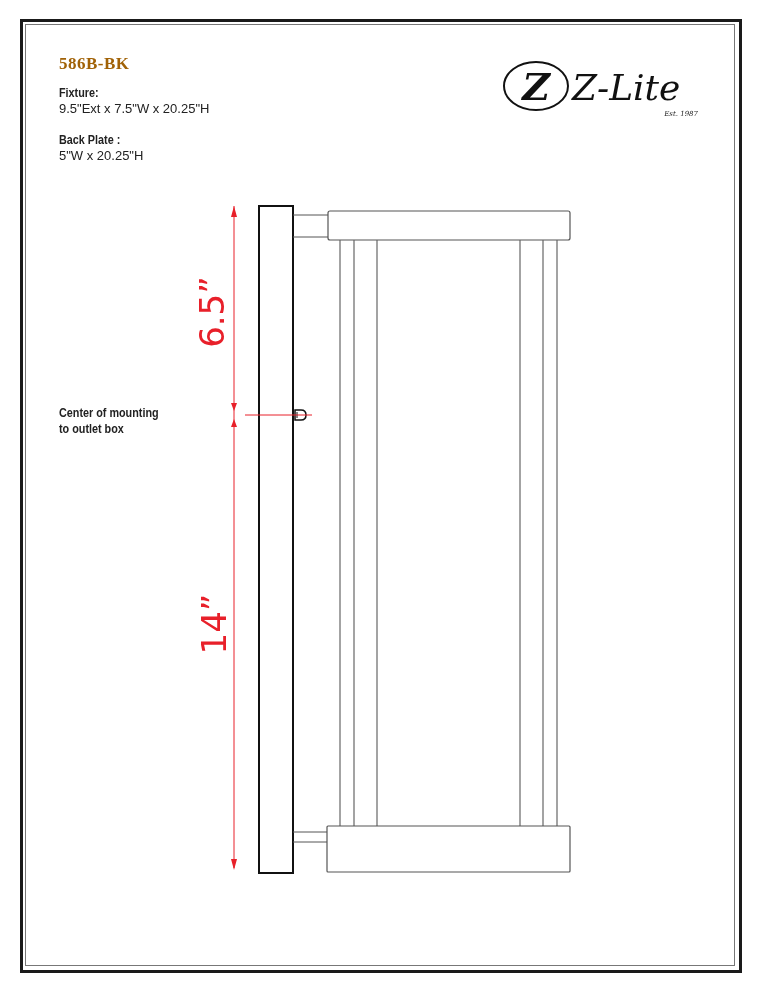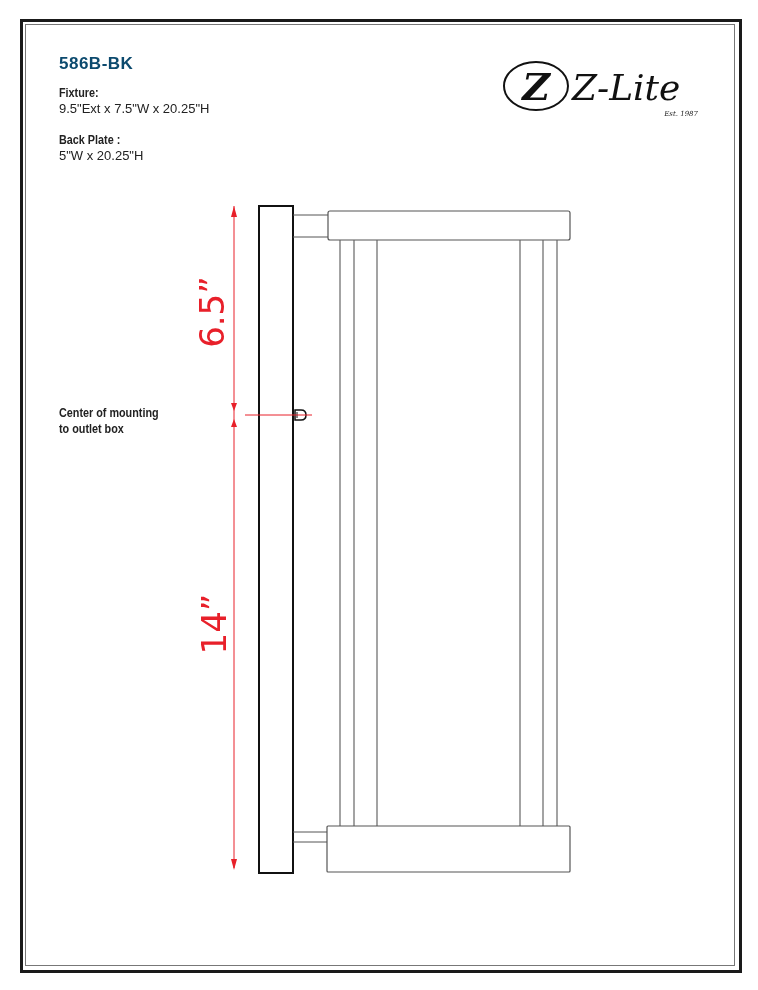--- a/index.html
+++ b/index.html
@@ -1,19 +1,19 @@
 <!DOCTYPE html>
 <html><head>
 <meta charset="utf-8">
 <style>
   html, body { margin: 0; padding: 0; background: #ffffff; }
   body { width: 758px; height: 990px; position: relative; overflow: hidden; font-family: "Liberation Sans", sans-serif; }
   .frame-outer { position: absolute; left: 20px; top: 19px; width: 716px; height: 948px; border: 3px solid #1a1a1a; }
   .frame-inner { position: absolute; left: 25px; top: 24px; width: 708px; height: 940px; border: 1px solid #777777; }
-  .title { position: absolute; left: 59px; top: 54px; font-family: Liberation Sans, sans-serif; font-weight: bold; font-size: 17px; letter-spacing: 0.5px; color: #0c4a6e; }
+  .title { position: absolute; left: 59px; top: 54px; font-family: Liberation Serif, serif; font-weight: bold; font-size: 17px; letter-spacing: 0.5px; color: #a16207; }
   .spec-label { position: absolute; left: 59px; font-size: 12px; font-weight: bold; color: #222; transform: scaleX(0.9); transform-origin: left; }
   .spec-value { position: absolute; left: 59px; font-size: 13px; color: #222; }
   .note { position: absolute; left: 59px; top: 405px; font-size: 12px; font-weight: bold; color: #222; line-height: 16px; transform: scaleX(0.9); transform-origin: left; }
   .logo { position: absolute; left: 500px; top: 56px; width: 210px; height: 70px; }
   svg.drawing { position: absolute; left: 0; top: 0; }
   .dim-text { position: absolute; color: #e8202a; font-size: 34px; font-family: "DejaVu Sans", sans-serif; transform: rotate(-90deg); transform-origin: center; white-space: nowrap; }
 </style>
 </head>
 <body>
 

